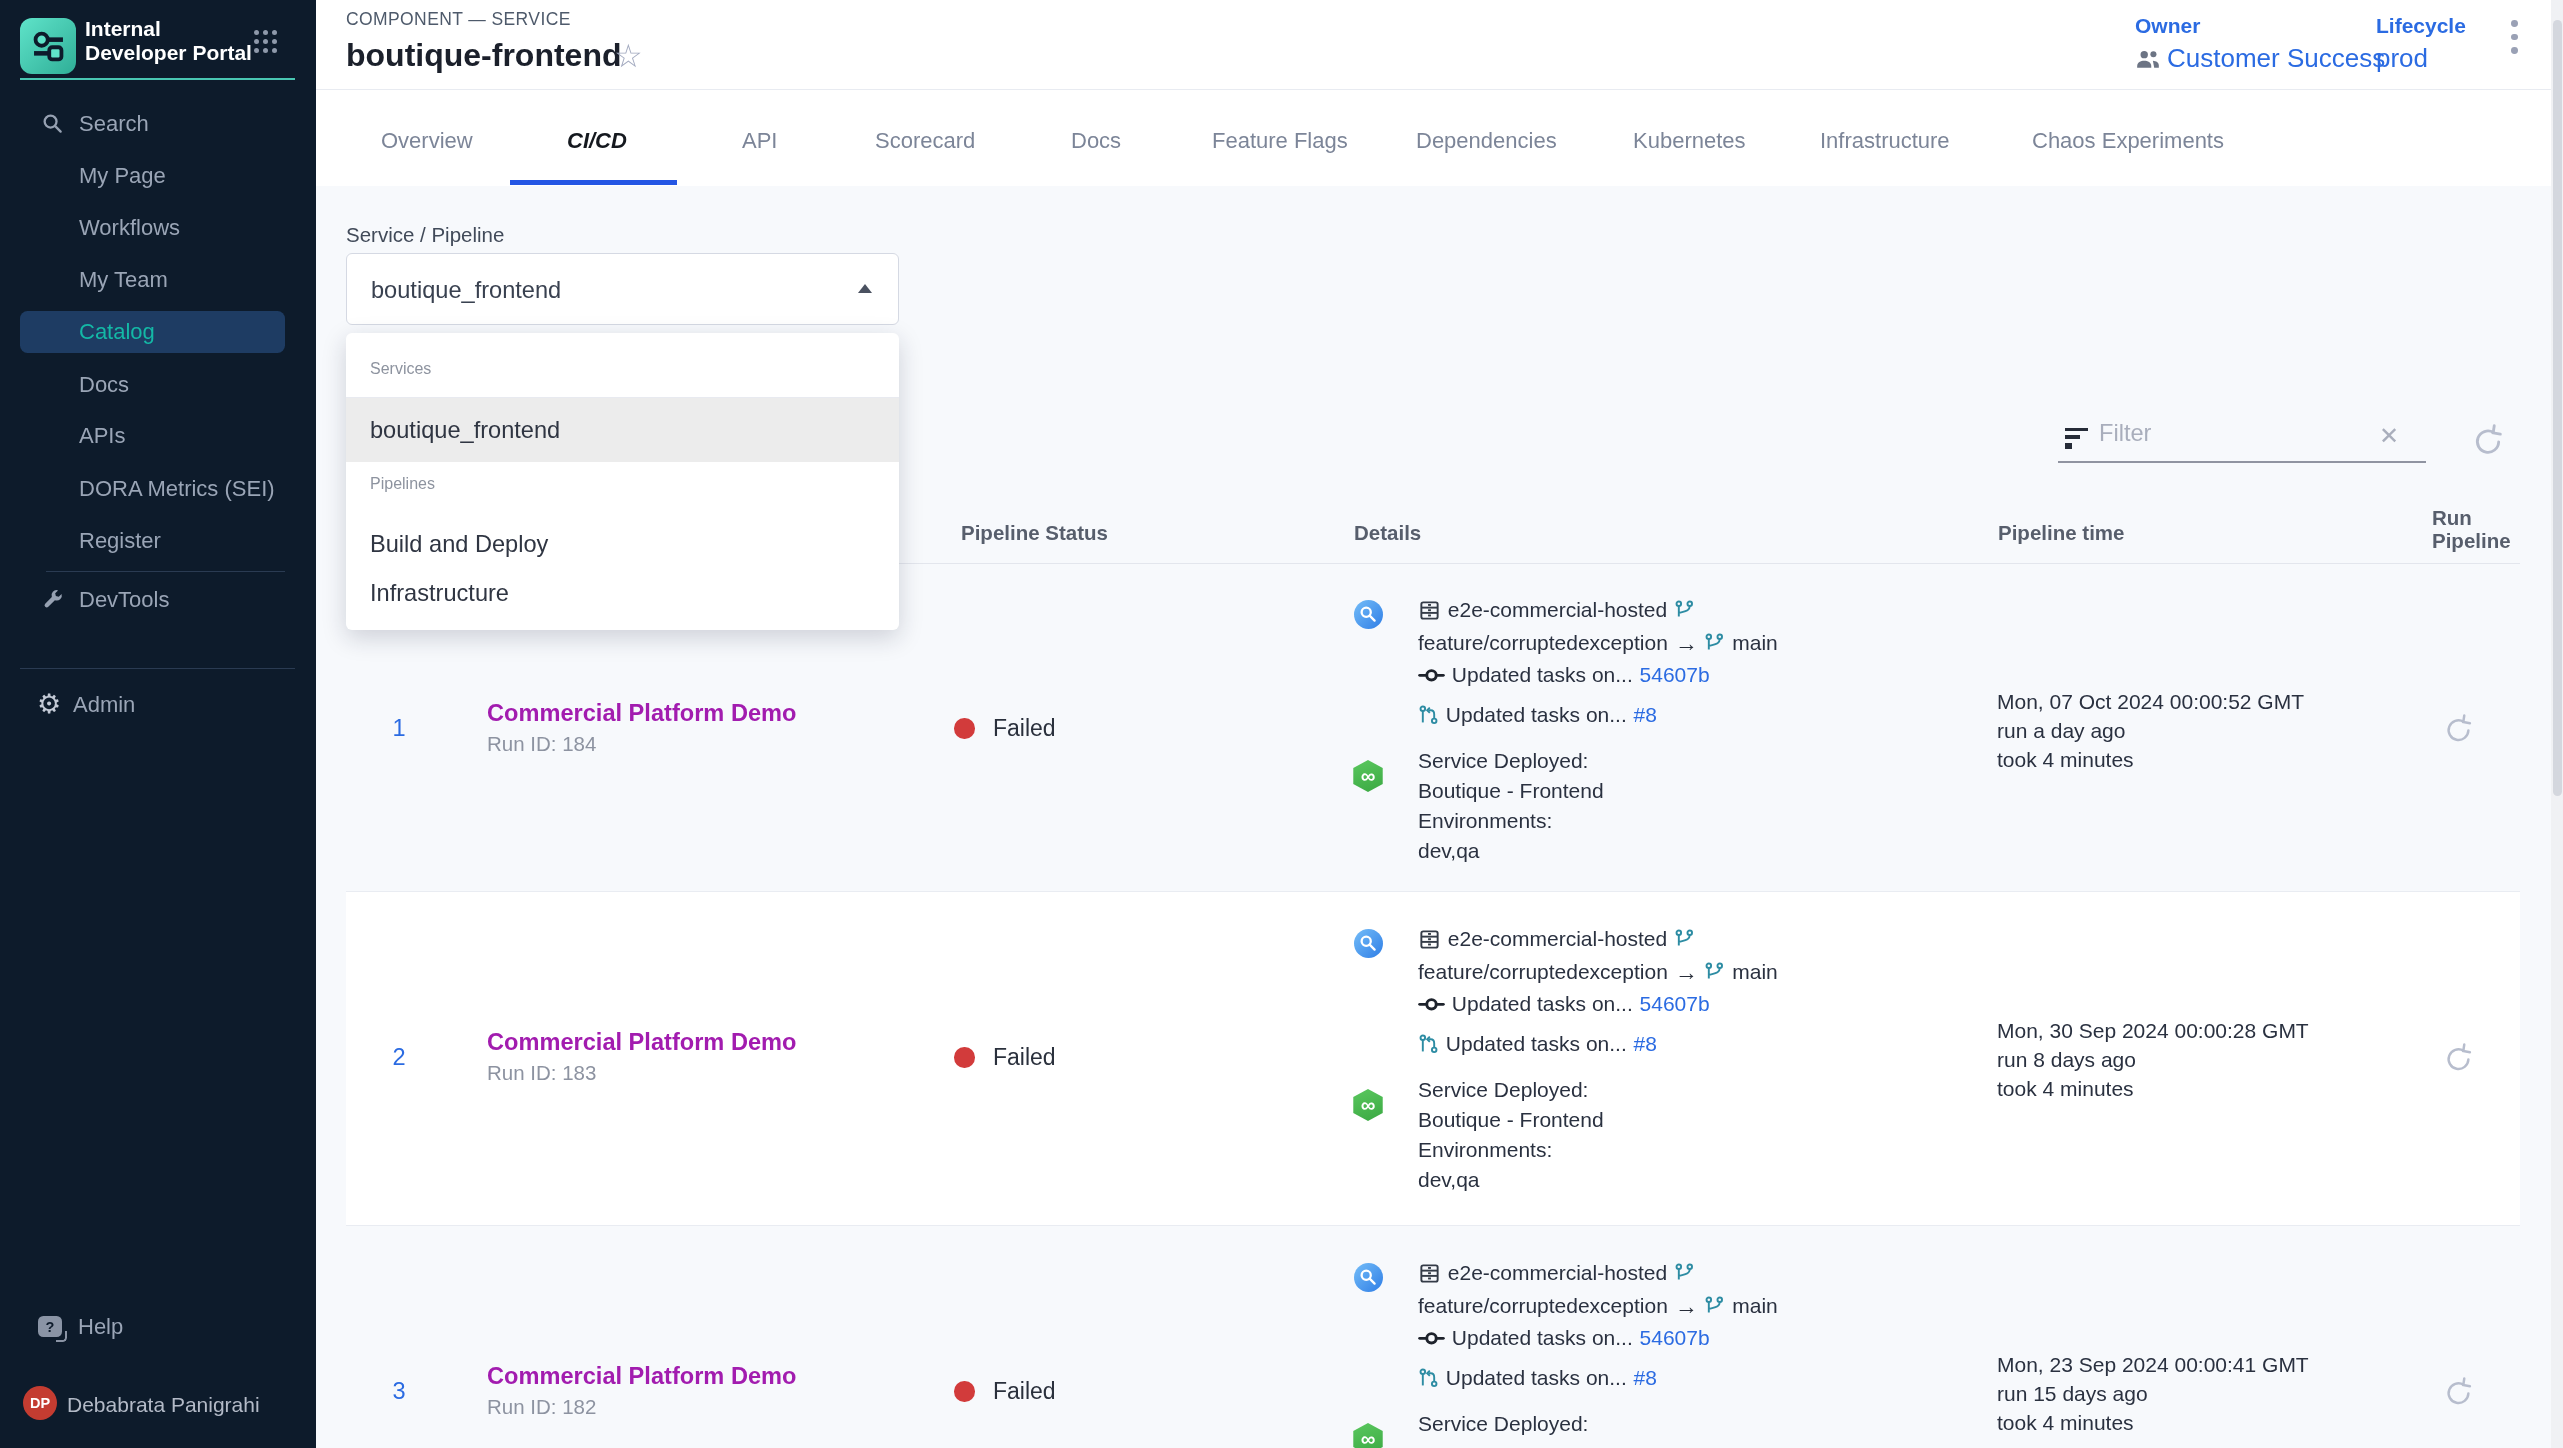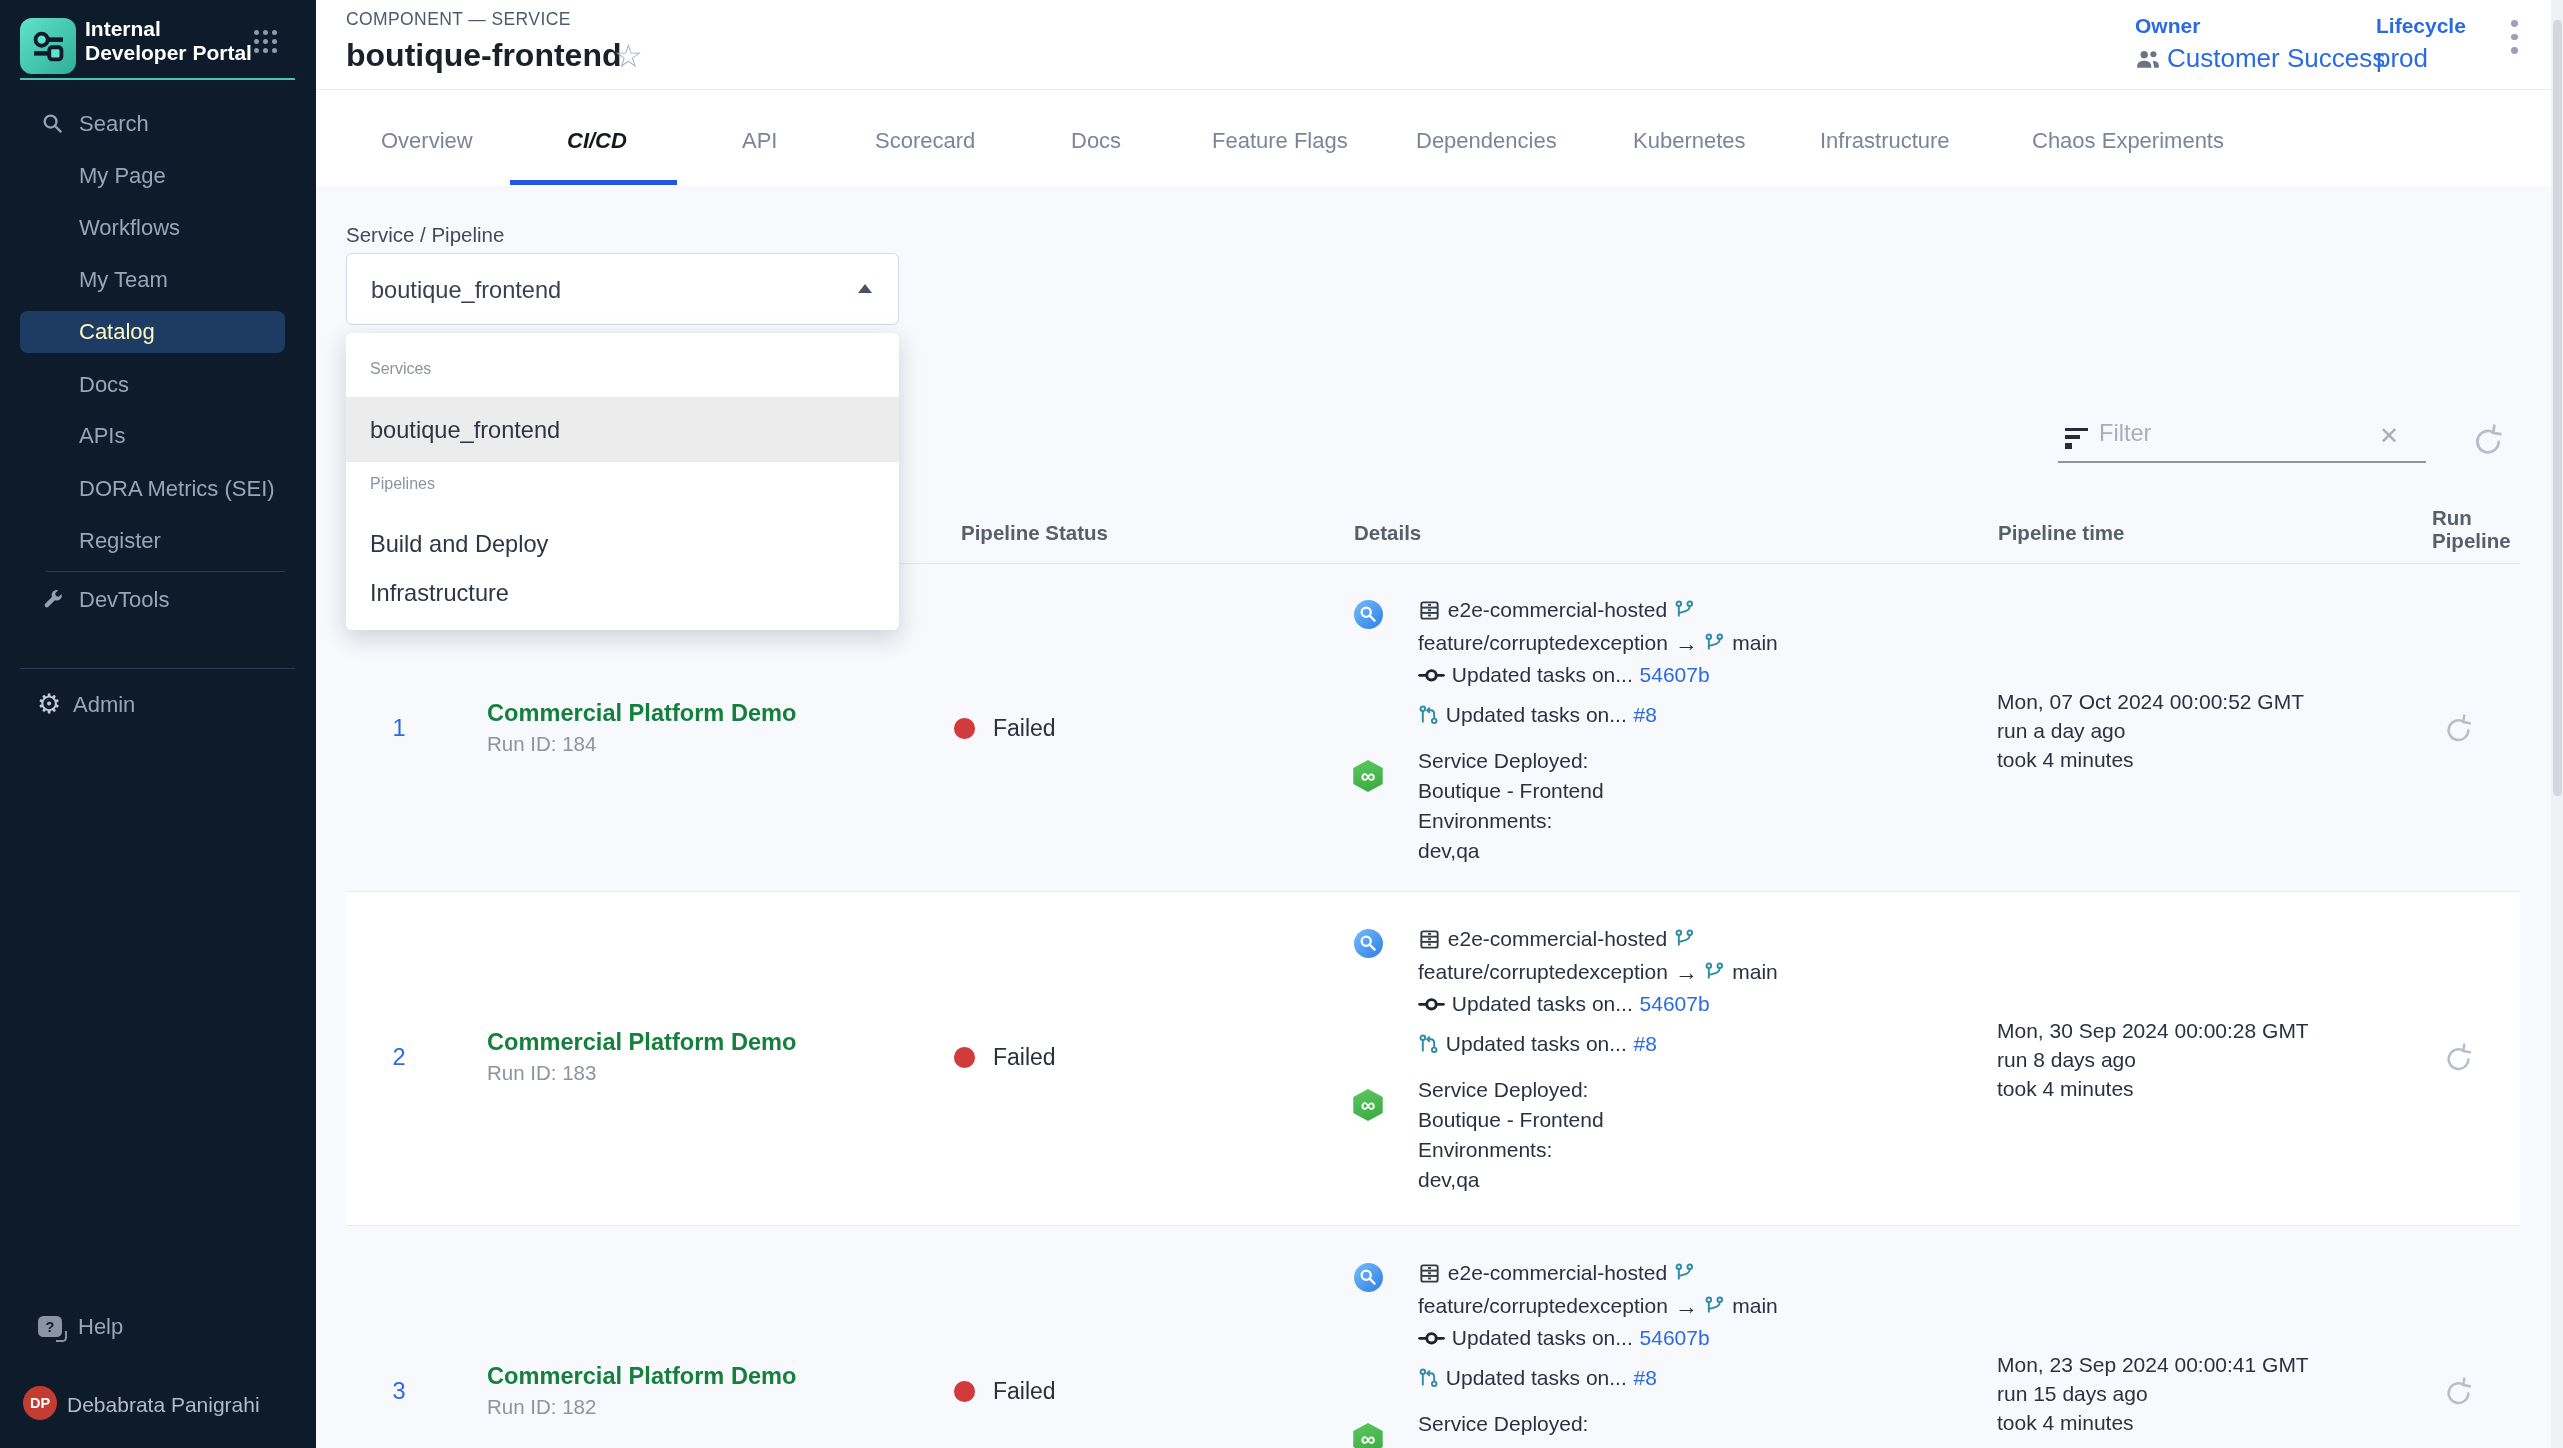--- a/index.html
+++ b/index.html
@@ -12,21 +12,21 @@
   .logo-box { position:absolute; left:20px; top:18px; width:56px; height:56px; border-radius:12px;
               background:linear-gradient(135deg,#5fe3c9,#2fae97); display:flex; align-items:center; justify-content:center; }
   .logo-title { position:absolute; left:85px; top:16.7px; width:167px; color:#fff; font-size:21px; font-weight:bold; line-height:24px; }
   .apps-grid { position:absolute; left:254px; top:30px; display:grid; grid-template-columns:repeat(3,5.3px); gap:3.8px; }
   .apps-grid i { width:5.3px; height:5.3px; border-radius:50%; background:#8e99aa; }
   .side-rule { position:absolute; left:20px; top:78px; width:275px; height:2.3px; background:#49c7b2; }
   .nav-item { position:absolute; left:0; width:316px; height:33px; display:flex; align-items:center; color:#9aa5b6; font-size:22px; cursor:pointer; }
   .nav-item .lbl { position:absolute; left:79px; }
   .nav-item .nicon { position:absolute; left:41px; display:flex; align-items:center; }
   .nav-active { position:absolute; left:20px; top:311px; width:265px; height:42px; border-radius:7.6px; background:#1e3c63; display:flex; align-items:center; }
-  .nav-active .lbl { position:absolute; left:59px; color:#fef9c3; font-size:22px; }
+  .nav-active .lbl { position:absolute; left:59px; color:#14b8a6; font-size:22px; }
   .nav-div { position:absolute; left:46px; width:239px; height:0.8px; background:#2a3b52; }
   .avatar { position:absolute; left:23px; top:1386px; width:34px; height:34px; border-radius:50%; background:#c43c31; color:#fff;
             display:flex; align-items:center; justify-content:center; font-size:14.5px; font-weight:bold; }
   .user-name { position:absolute; left:67px; top:1393px; color:#b3bac7; font-size:21px; }
   .gear { font-size:27px; color:#c3cad6; line-height:1; }
   .help-bubble { position:relative; width:24px; height:20.5px; background:#8a94a5; border-radius:5.3px; display:flex; align-items:center; justify-content:center;
                  color:#0d1b2b; font-size:14.5px; font-weight:bold; }
   .help-bubble:after { content:""; position:absolute; right:-5.3px; bottom:-5.3px; width:9px; height:9px;
                        border-right:2.3px solid #8a94a5; border-bottom:2.3px solid #8a94a5; border-bottom-right-radius:4.6px; }
 
@@ -69,21 +69,21 @@
   .filter-x { position:absolute; left:320px; top:7.6px; font-size:24px; color:#a9aebc; cursor:pointer; }
   .filter-rule { position:absolute; left:-1.5px; top:47px; width:368px; height:1.5px; background:#9094a1; }
   .refresh-btn { position:absolute; left:2152px; top:236px; cursor:pointer; }
 
   .th { position:absolute; font-size:20.5px; font-weight:600; color:#575e6c; }
   .thead-rule { position:absolute; left:30px; top:377px; width:2174px; height:0.8px; background:#e3e6ed; }
 
   .row { position:absolute; left:30px; width:2174px; }
   .row.r2 { background:#ffffff; border-top:0.8px solid #e9ecf2; border-bottom:0.8px solid #e9ecf2; }
   .r-num { position:absolute; left:38px; top:152px; width:30px; text-align:center; font-size:23.6px; color:#2b6be2; }
-  .r-name { position:absolute; left:141px; top:137px; font-size:23.6px; font-weight:bold; color:#15803d; cursor:pointer; }
+  .r-name { position:absolute; left:141px; top:137px; font-size:23.6px; font-weight:bold; color:#a21caf; cursor:pointer; }
   .r-runid { position:absolute; left:141px; top:169px; font-size:20.5px; color:#8d93a1; }
   .r-dot { position:absolute; left:608px; top:155px; width:20.5px; height:20.5px; border-radius:50%; background:#d23b3b; }
   .r-status { position:absolute; left:647px; top:152px; font-size:23px; color:#2a303c; }
   .ci-icon { position:absolute; left:1008px; top:37px; width:29px; height:29px; border-radius:50%; background:linear-gradient(135deg,#74bdf8,#2f7ee6); }
   .cd-icon { position:absolute; left:1006px; top:197px; width:32px; height:32px; background:linear-gradient(160deg,#5bc85f,#3aa842);
              clip-path:polygon(50% 0,96% 25%,96% 75%,50% 100%,4% 75%,4% 25%); display:flex; align-items:center; justify-content:center;
              color:#fff; font-size:20.5px; font-weight:bold; }
   .dline { position:absolute; left:1072px; height:30px; display:flex; align-items:center; gap:6.8px; font-size:21px; color:#2a3140; white-space:nowrap; }
   .dline .lnk { color:#2b6be2; cursor:pointer; }
   .dline .arr { font-size:23px; color:#262c38; }

